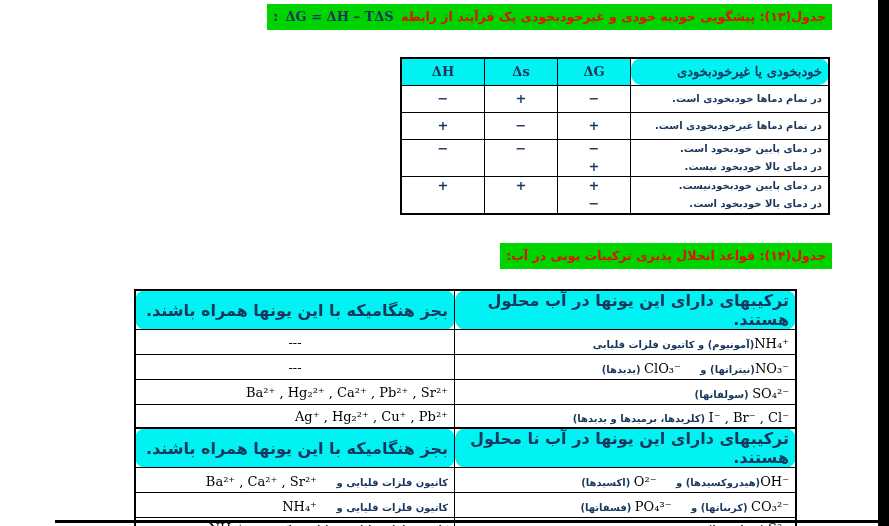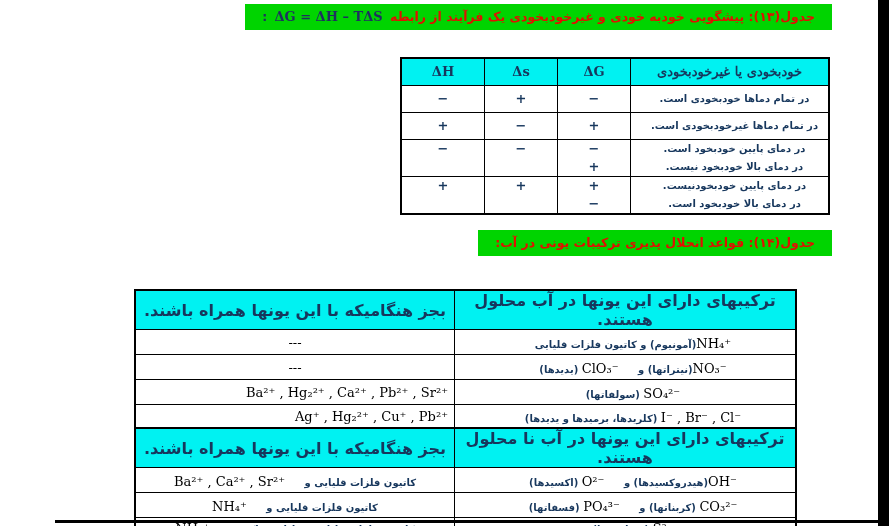--- a/index.html
+++ b/index.html
@@ -4,38 +4,38 @@
 <style>
   html,body{margin:0;padding:0;background:#fff;}
   .canvas{position:relative;width:889px;height:526px;background:#ffffff;overflow:hidden;
           font-family:"DejaVu Sans",sans-serif;}
   
   .right-strip{position:absolute;top:0;left:878px;width:11px;height:526px;background:#000;}
   .bottom-rule{position:absolute;top:520px;left:55px;width:823px;height:3px;background:#000;}
 
   
   .hl-title{position:absolute;right:57px;height:26px;line-height:26px;background:#00d400;
-            color:#e01000;font-weight:bold;font-size:12.5px;padding:0 17px;white-space:nowrap;
+            color:#e01000;font-weight:bold;font-size:12.5px;padding:0 6px;white-space:nowrap;
             direction:rtl;}
   .hl-title .formula{color:#1f3060;font-family:"DejaVu Serif",serif;font-weight:bold;
             font-size:13px;direction:ltr;unicode-bidi:embed;padding:0 3px;}
   .hl-title .tail{color:#1f3060;font-weight:bold;}
   #title1{top:4px;}
-  #title2{top:230px;}
+  #title2{top:243px;}
 
   
   table{position:absolute;border-collapse:collapse;table-layout:fixed;
         border:2px solid #000;background:#fff;}
   td,th{border:1px solid #000;padding:0 6px;overflow:hidden;}
   th{background:#00f2f2;color:#17375d;font-weight:bold;}
   .fa{color:#17375d;font-weight:bold;font-size:10px;padding-left:16px;}
   .chem{font-family:"DejaVu Serif",serif;font-weight:normal;color:#000;font-size:13px;}
   .sign{font-family:"DejaVu Serif",serif;color:#17375d;font-size:13px;text-align:center;
         font-weight:bold;}
-  .rtl{direction:rtl;text-align:center;}
+  .rtl{direction:rtl;text-align:right;border-radius:11px;}
   .ctr{text-align:center;}
   .rgt{text-align:right;}
   .top{vertical-align:top;line-height:18px;}
 
   #t1{left:400px;top:57px;width:375px;}
   #t1 th{font-family:"DejaVu Serif",serif;font-size:13px;}
   #t1 .r-h{height:27px;} #t1 .r-s{height:27px;} #t1 .r-d{height:36px;}
   #t1 .line{display:block;line-height:18px;}
 
   #t2{left:134px;top:289px;width:634px;}

